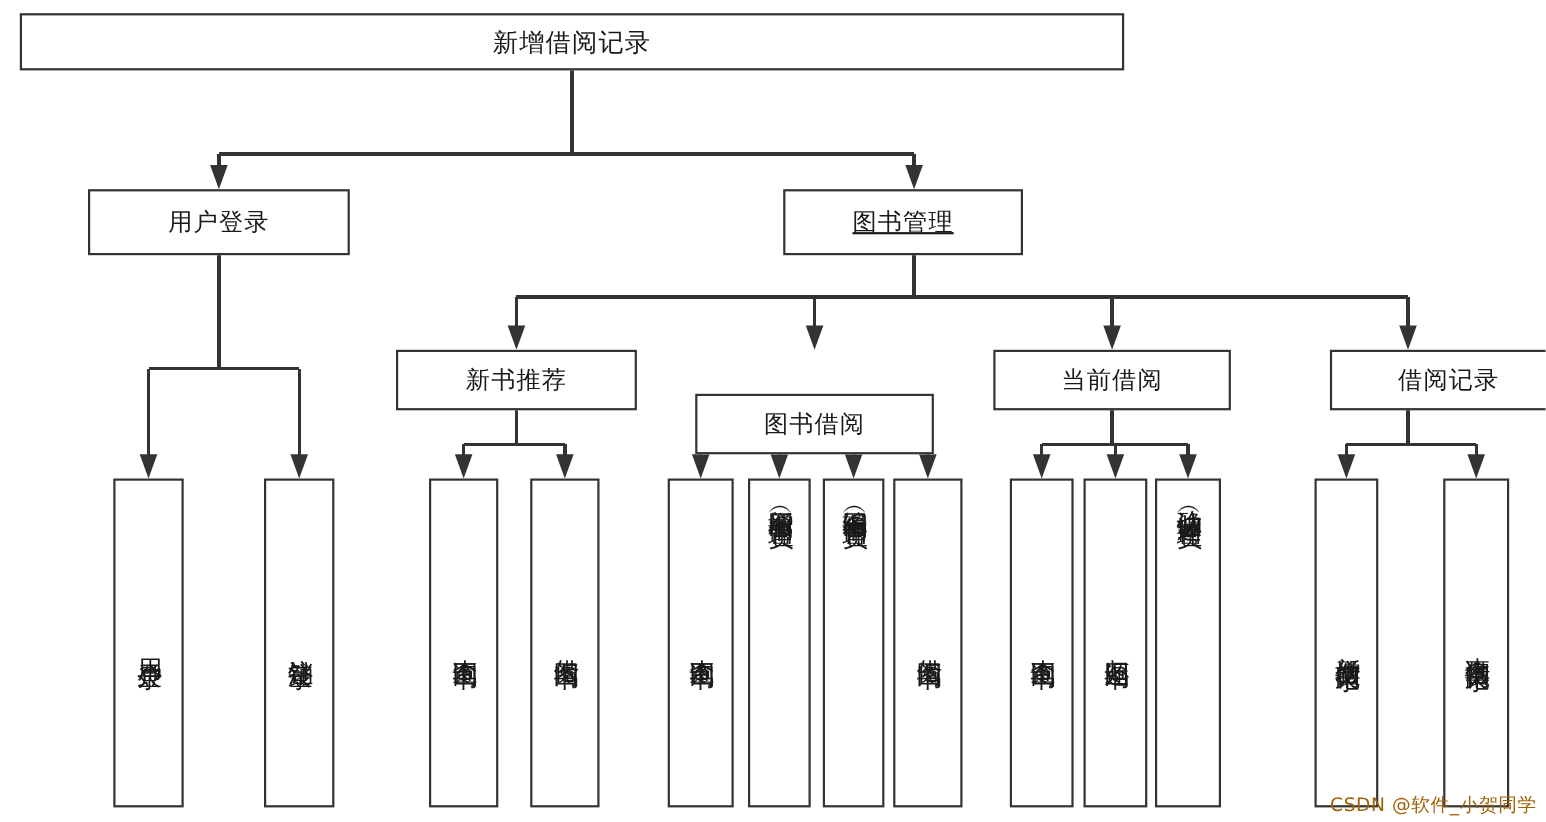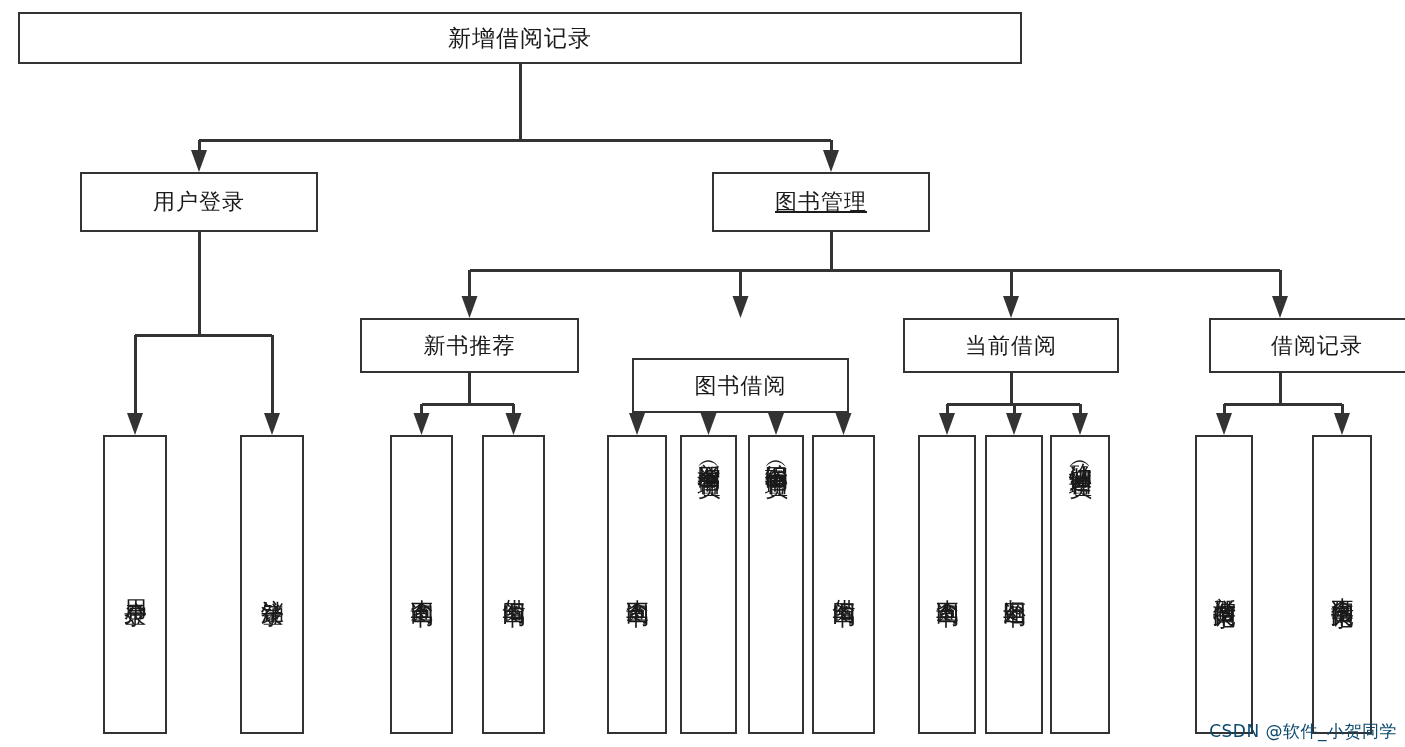--- a/index.html
+++ b/index.html
@@ -64,21 +64,21 @@
   
   .node.vert.center-text {
     align-items: center;
     padding-top: 0;
   }
   #watermark {
     position: absolute;
     right: 8px;
     bottom: 4px;
     font-size: 17px;
-    color: #0c4a6e;
+    color: #a16207;
     white-space: nowrap;
     letter-spacing: 0.5px;
   }
 </style>
 </head>
 <body>
 
 <div id="diagram-root">
   <svg id="edges-layer" width="1405" height="747" viewBox="0 0 1405 747">
       <line x1="520" y1="64" x2="520" y2="140" stroke="#333333" stroke-width="3" shape-rendering="crispEdges"></line>

